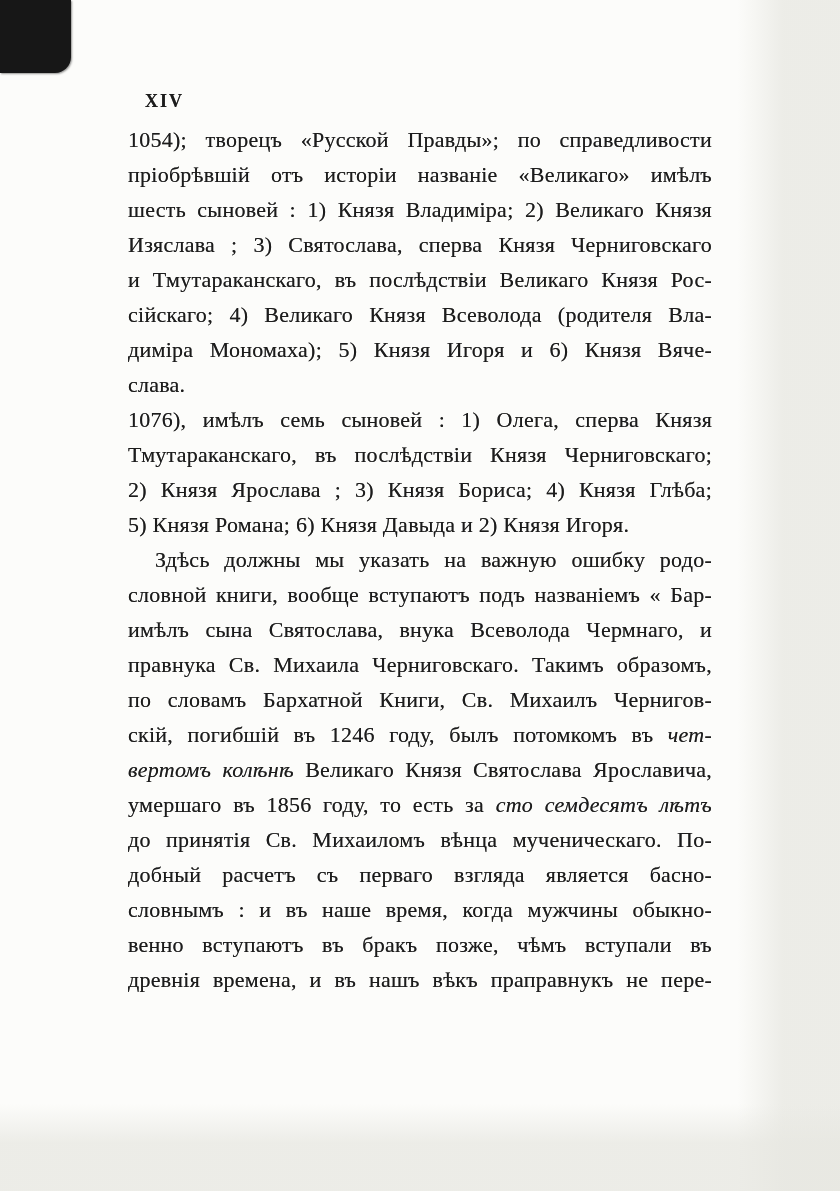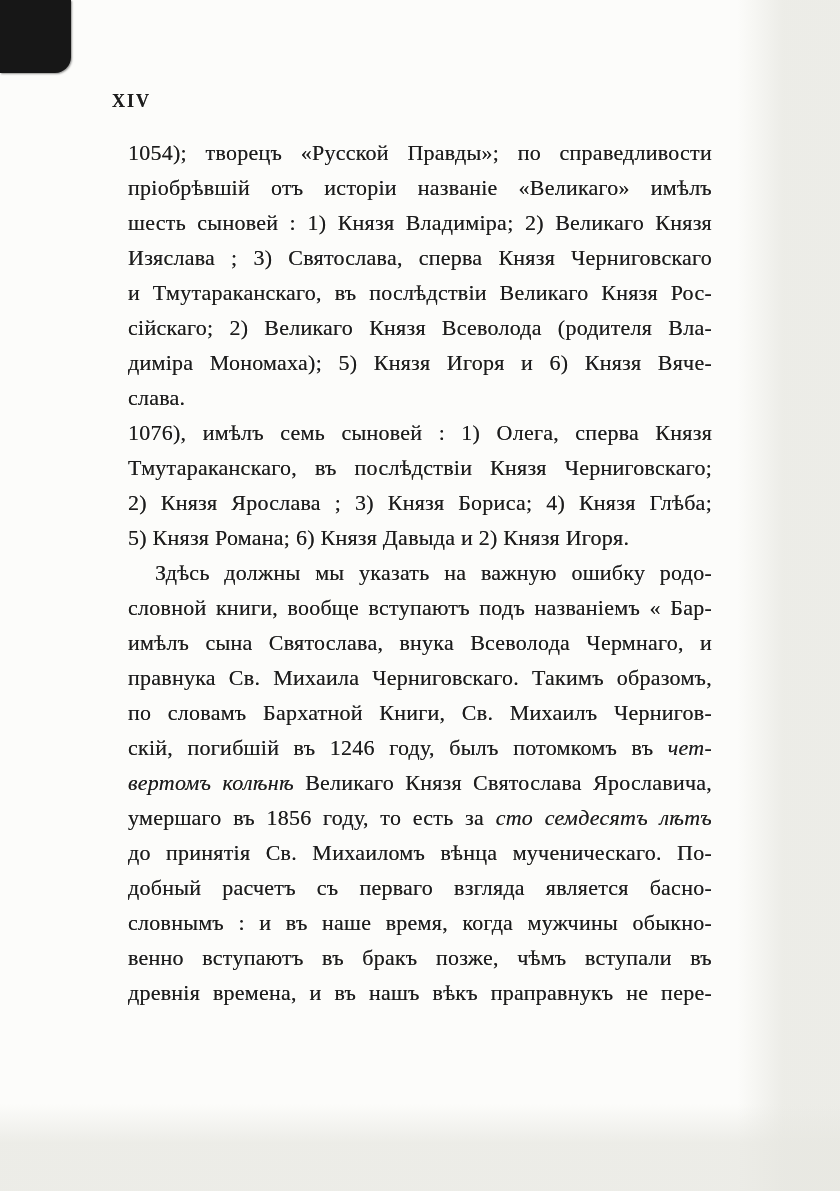--- a/index.html
+++ b/index.html
@@ -28,26 +28,26 @@
     position:absolute;top:0;right:0;
     width:103px;height:100%;
     background:linear-gradient(90deg, rgba(233,233,227,0) 0%, rgba(231,231,225,.75) 45%);
   }
   .edge-bottom{
     position:absolute;left:0;bottom:0;
     width:100%;height:87px;
     background:linear-gradient(180deg, rgba(233,233,227,0) 0%, rgba(231,231,225,.75) 45%);
   }
   .page-number{
-    position:absolute;left:112px;top:91px;
+    position:absolute;left:145px;top:91px;
     font-size:18px;font-weight:bold;letter-spacing:2px;
     text-shadow:0 0 .5px rgba(20,20,20,.6);
   }
   .text-block{
-    position:absolute;left:128px;top:135px;width:584px;
+    position:absolute;left:128px;top:122px;width:584px;
     font-size:22px;line-height:35px;letter-spacing:.25px;
     text-shadow:0 0 .55px rgba(20,20,20,.65);
     overflow:hidden;
   }
   .line{
     text-align:justify;
     text-align-last:justify;
   }
   .line.end-line{text-align-last:left;}
   .line.indent{text-indent:27px;}
@@ -60,21 +60,21 @@
   <div class="corner-artifact"></div>
   <div class="edge-right"></div>
   <div class="edge-bottom"></div>
   <div class="page-number">XIV</div>
   <div class="text-block" id="text-block">
       <div class="line"><span>1054); творецъ «Русской Правды»; по справедливости</span></div>
       <div class="line"><span>пріобрѣвшій отъ исторіи названіе «Великаго» имѣлъ</span></div>
       <div class="line"><span>шесть сыновей : 1) Князя Владиміра; 2) Великаго Князя</span></div>
       <div class="line"><span>Изяслава ; 3) Святослава, сперва Князя Черниговскаго</span></div>
       <div class="line"><span>и Тмутараканскаго, въ послѣдствіи Великаго Князя Рос-</span></div>
-      <div class="line"><span>сійскаго; 2) Великаго Князя Всеволода (родителя Вла-</span></div>
+      <div class="line"><span>сійскаго; 4) Великаго Князя Всеволода (родителя Вла-</span></div>
       <div class="line"><span>диміра Мономаха); 5) Князя Игоря и 6) Князя Вяче-</span></div>
       <div class="line end-line"><span>слава.</span></div>
       <div class="line"><span>1076), имѣлъ семь сыновей : 1) Олега, сперва Князя</span></div>
       <div class="line"><span>Тмутараканскаго, въ послѣдствіи Князя Черниговскаго;</span></div>
       <div class="line"><span>2) Князя Ярослава ; 3) Князя Бориса; 4) Князя Глѣба;</span></div>
       <div class="line end-line"><span>5) Князя Романа; 6) Князя Давыда и 2) Князя Игоря.</span></div>
       <div class="line indent"><span>Здѣсь должны мы указать на важную ошибку родо-</span></div>
       <div class="line"><span>словной книги, вообще вступаютъ подъ названіемъ « Бар-</span></div>
       <div class="line"><span>имѣлъ сына Святослава, внука Всеволода Чермнаго, и</span></div>
       <div class="line"><span>правнука Св. Михаила Черниговскаго. Такимъ образомъ,</span></div>

